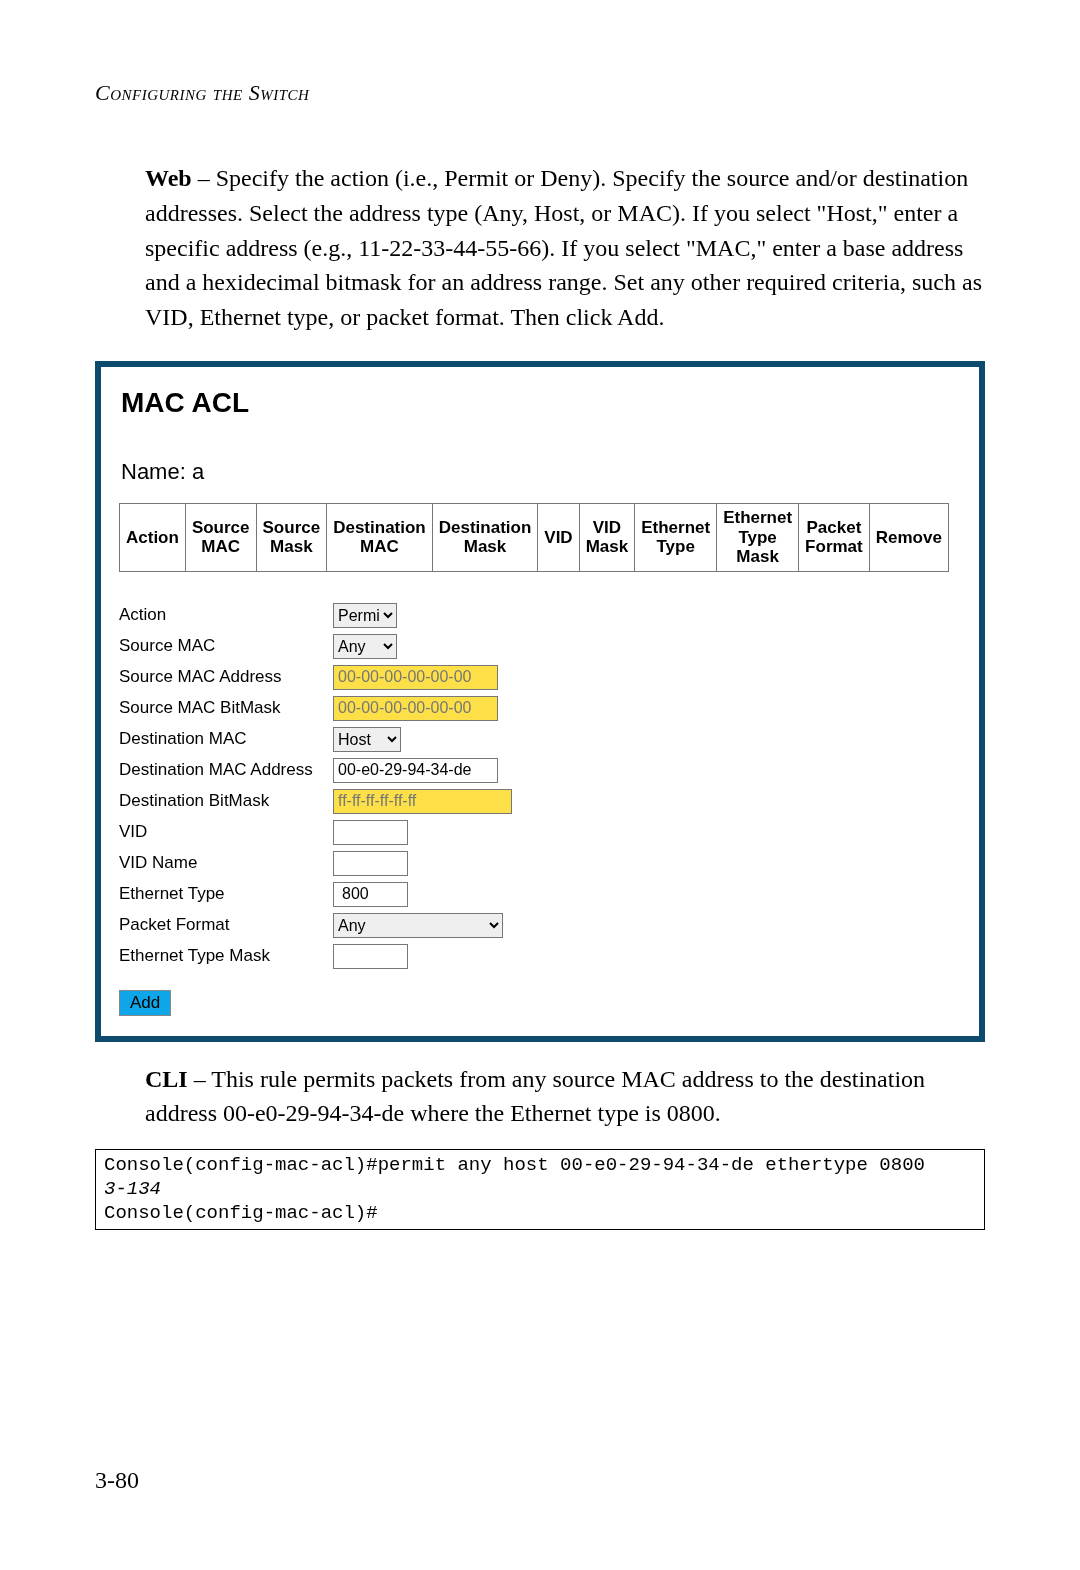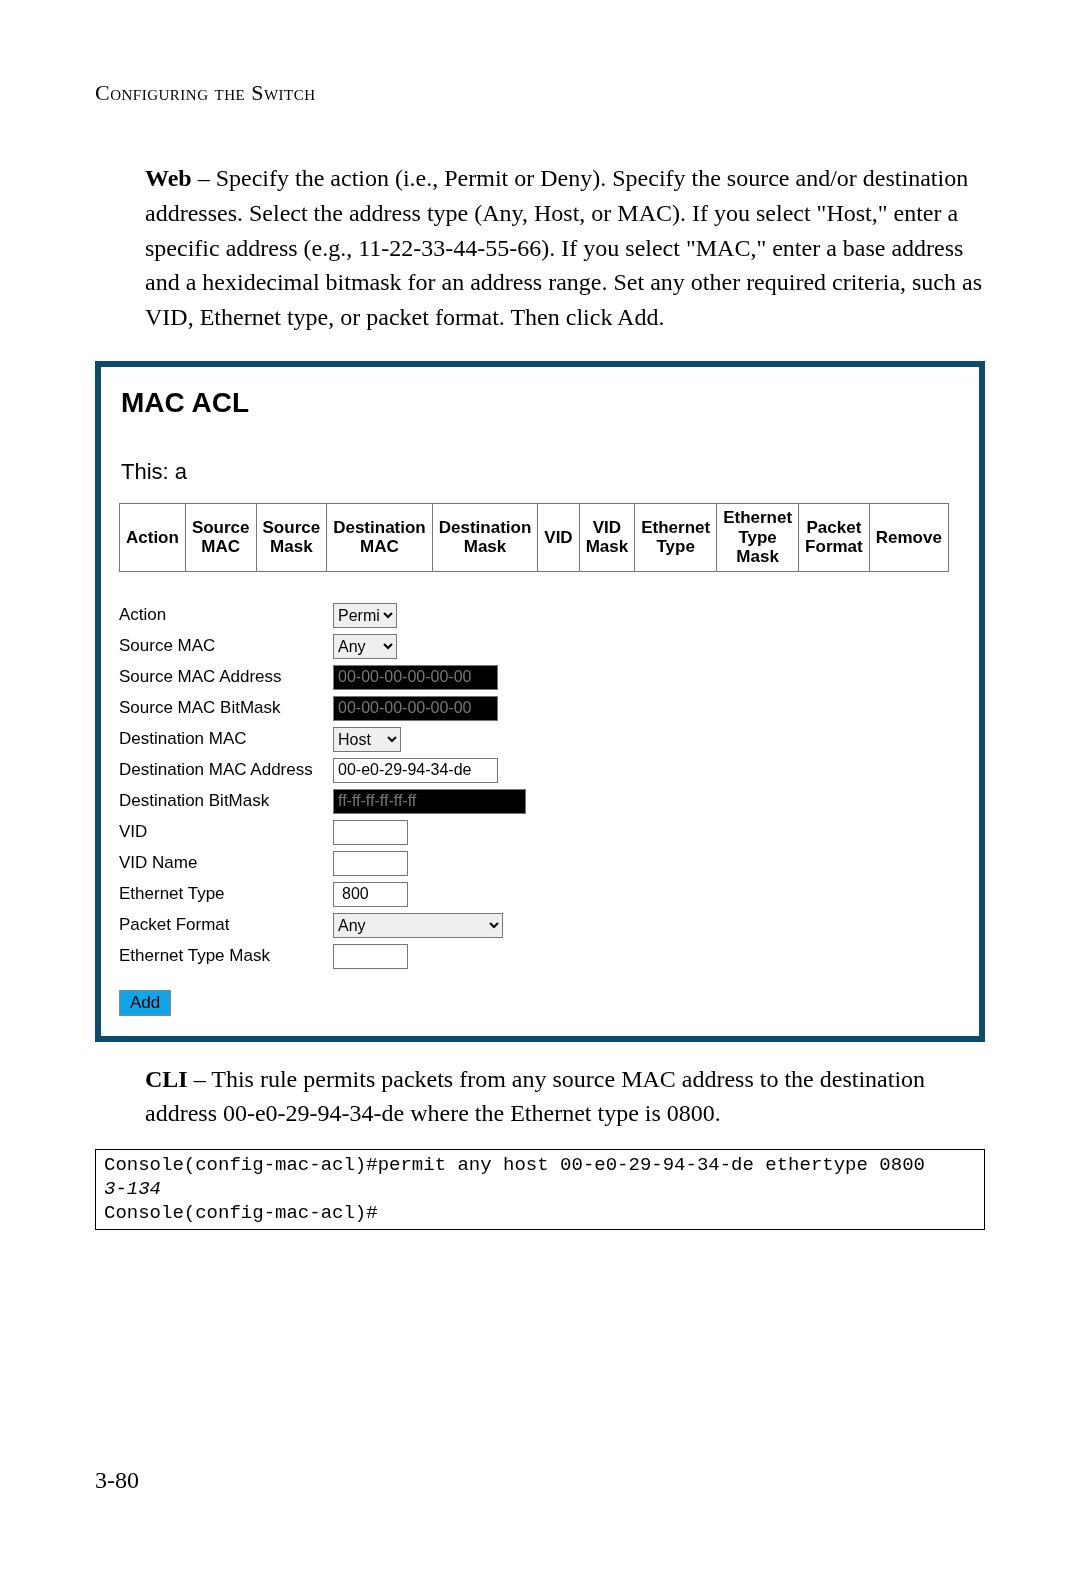--- a/index.html
+++ b/index.html
@@ -10,20 +10,21 @@
   }
   .page {
     width: 1080px;
     height: 1570px;
     box-sizing: border-box;
     padding: 80px 95px 60px 95px;
     position: relative;
   }
   .running-header {
     font-variant: small-caps;
+    font-style: italic;
     font-size: 22px;
     margin-bottom: 55px;
     letter-spacing: 0.5px;
   }
   .body-copy {
     font-size: 24px;
     line-height: 1.45;
     margin-left: 50px;
     margin-right: 0;
   }
@@ -80,21 +81,21 @@
   select.ctl {
     background: #efefef;
     border: 1px solid #777;
   }
   input.ctl {
     border: 1px solid #777;
     padding: 1px 4px;
   }
   input.ctl[disabled] {
     color: #777;
-    background: #000000;
+    background: #fde047;
   }
   button.add-btn {
     margin-top: 18px;
     font-family: Arial, Helvetica, sans-serif;
     font-size: 17px;
     padding: 2px 10px;
     background: #0ea5e9;
     border: 1px solid #888;
   }
   .body-copy2 {
@@ -128,21 +129,21 @@
 <div class="page">
 
   <div class="running-header">Configuring the Switch</div>
 
   <div class="body-copy">
     <span class="lead">Web</span><span> – Specify the action (i.e., Permit or Deny). Specify the source and/or destination addresses. Select the address type (Any, Host, or MAC). If you select "Host," enter a specific address (e.g., 11-22-33-44-55-66). If you select "MAC," enter a base address and a hexidecimal bitmask for an address range. Set any other required criteria, such as VID, Ethernet type, or packet format. Then click Add.</span>
   </div>
 
   <div class="panel">
     <div class="panel-title">MAC ACL</div>
-    <div class="acl-name">This: a</div>
+    <div class="acl-name">Name: a</div>
 
     <table class="header-tbl">
       <tbody>
           <tr>
         <td>Action</td>
         <td>Source<br>MAC</td>
         <td>Source<br>Mask</td>
         <td>Destination<br>MAC</td>
         <td>Destination<br>Mask</td>
         <td>VID</td>
@@ -176,21 +177,21 @@
       <tr>
         <td class="label">Destination MAC</td>
         <td><select class="ctl" style="width:68px"><option>Host</option></select></td>
       </tr>
       <tr>
         <td class="label">Destination MAC Address</td>
         <td><input class="ctl" style="width: 165px;" value="00-e0-29-94-34-de"></td>
       </tr>
       <tr>
         <td class="label">Destination BitMask</td>
-        <td><input class="ctl" style="width: 193px;" disabled="" value="ff-ff-ff-ff-ff-ff"></td>
+        <td><input class="ctl" style="width: 179px;" disabled="" value="ff-ff-ff-ff-ff-ff"></td>
       </tr>
       <tr>
         <td class="label">VID</td>
         <td><input class="ctl" style="width: 75px;" value=""></td>
       </tr>
       <tr>
         <td class="label">VID Name</td>
         <td><input class="ctl" style="width: 75px;" value=""></td>
       </tr>
       <tr>

